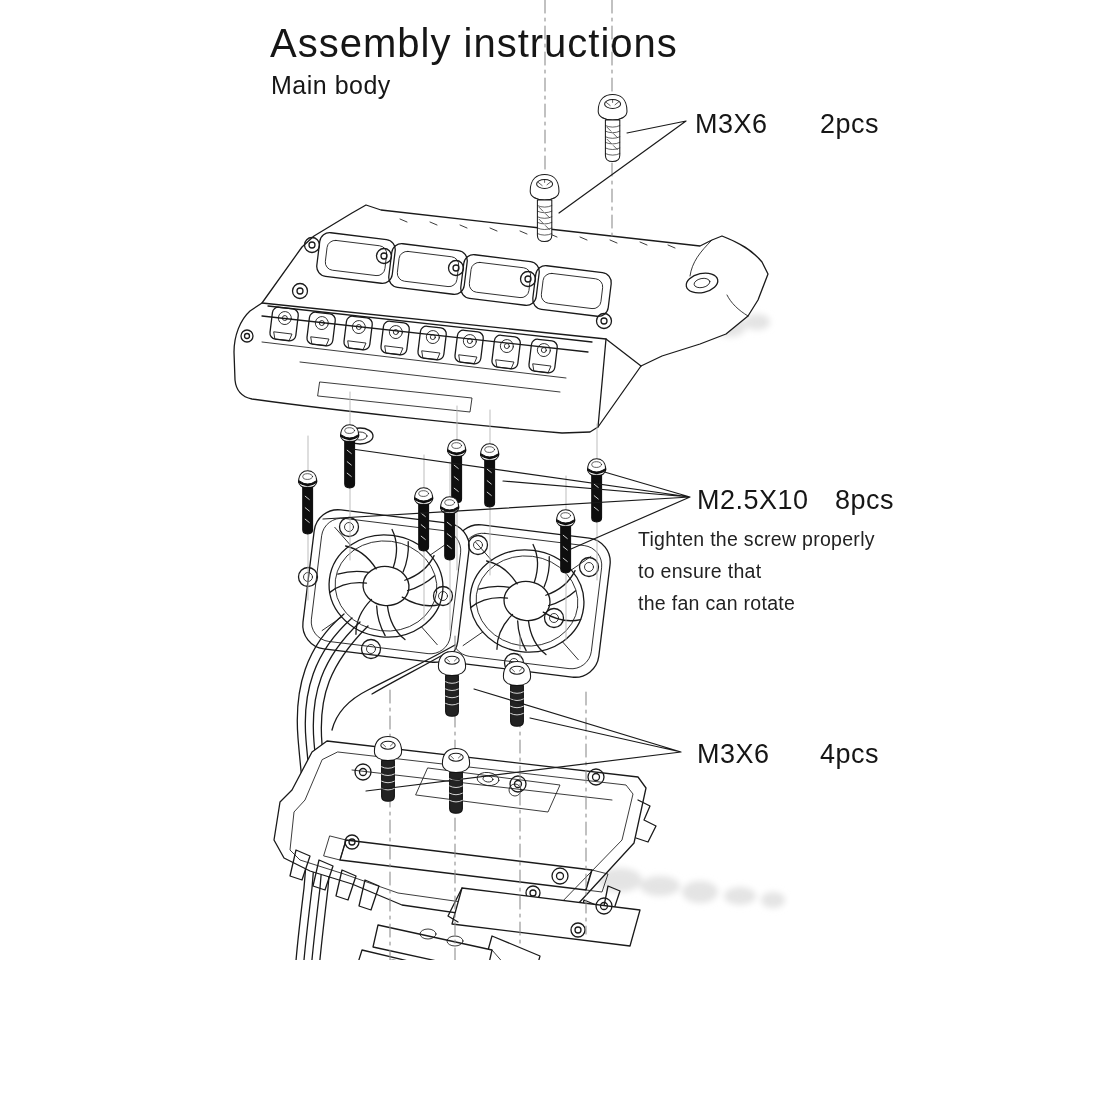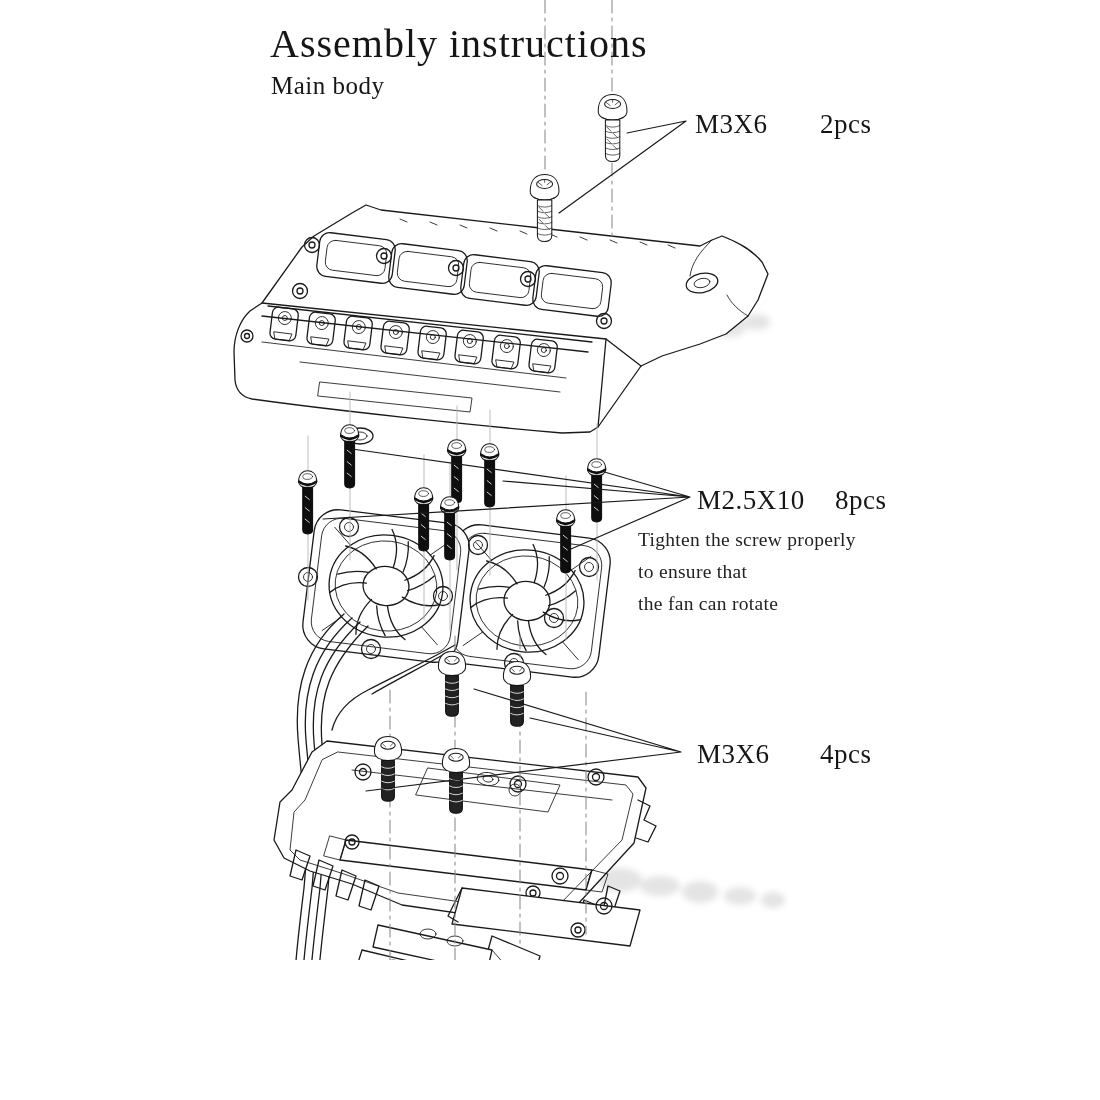--- a/index.html
+++ b/index.html
@@ -1,17 +1,17 @@
 <!DOCTYPE html>
 <html><head>
 <meta charset="utf-8">
 <style>
   html,body{margin:0;padding:0;background:#fff;}
   .page{position:relative;width:1100px;height:960px;background:#fff;overflow:hidden;
-        font-family:Liberation Serif, serif;border-radius:13px;}
+        font-family:Liberation Sans, sans-serif;border-radius:13px;}
   svg{position:absolute;left:0;top:0;}
   
   svg path,svg line,svg polyline,svg polygon,svg rect,svg circle,svg ellipse{
     fill:none;stroke:#1a1a1a;stroke-width:1.3;stroke-linejoin:round;stroke-linecap:round;}
   .fw{fill:#ffffff;}                                
   .fb{fill:#0e0e0e;stroke:#0e0e0e;}                 
   .fdk{fill:#222222;stroke:#111111;}                
   .thin{stroke-width:0.85;}
   .cl{stroke:#8a8a8a;stroke-width:1.05;stroke-dasharray:13 5 3 5;fill:none;}   
   .gd{stroke:#b5b5b5;stroke-width:0.9;fill:none;}   

